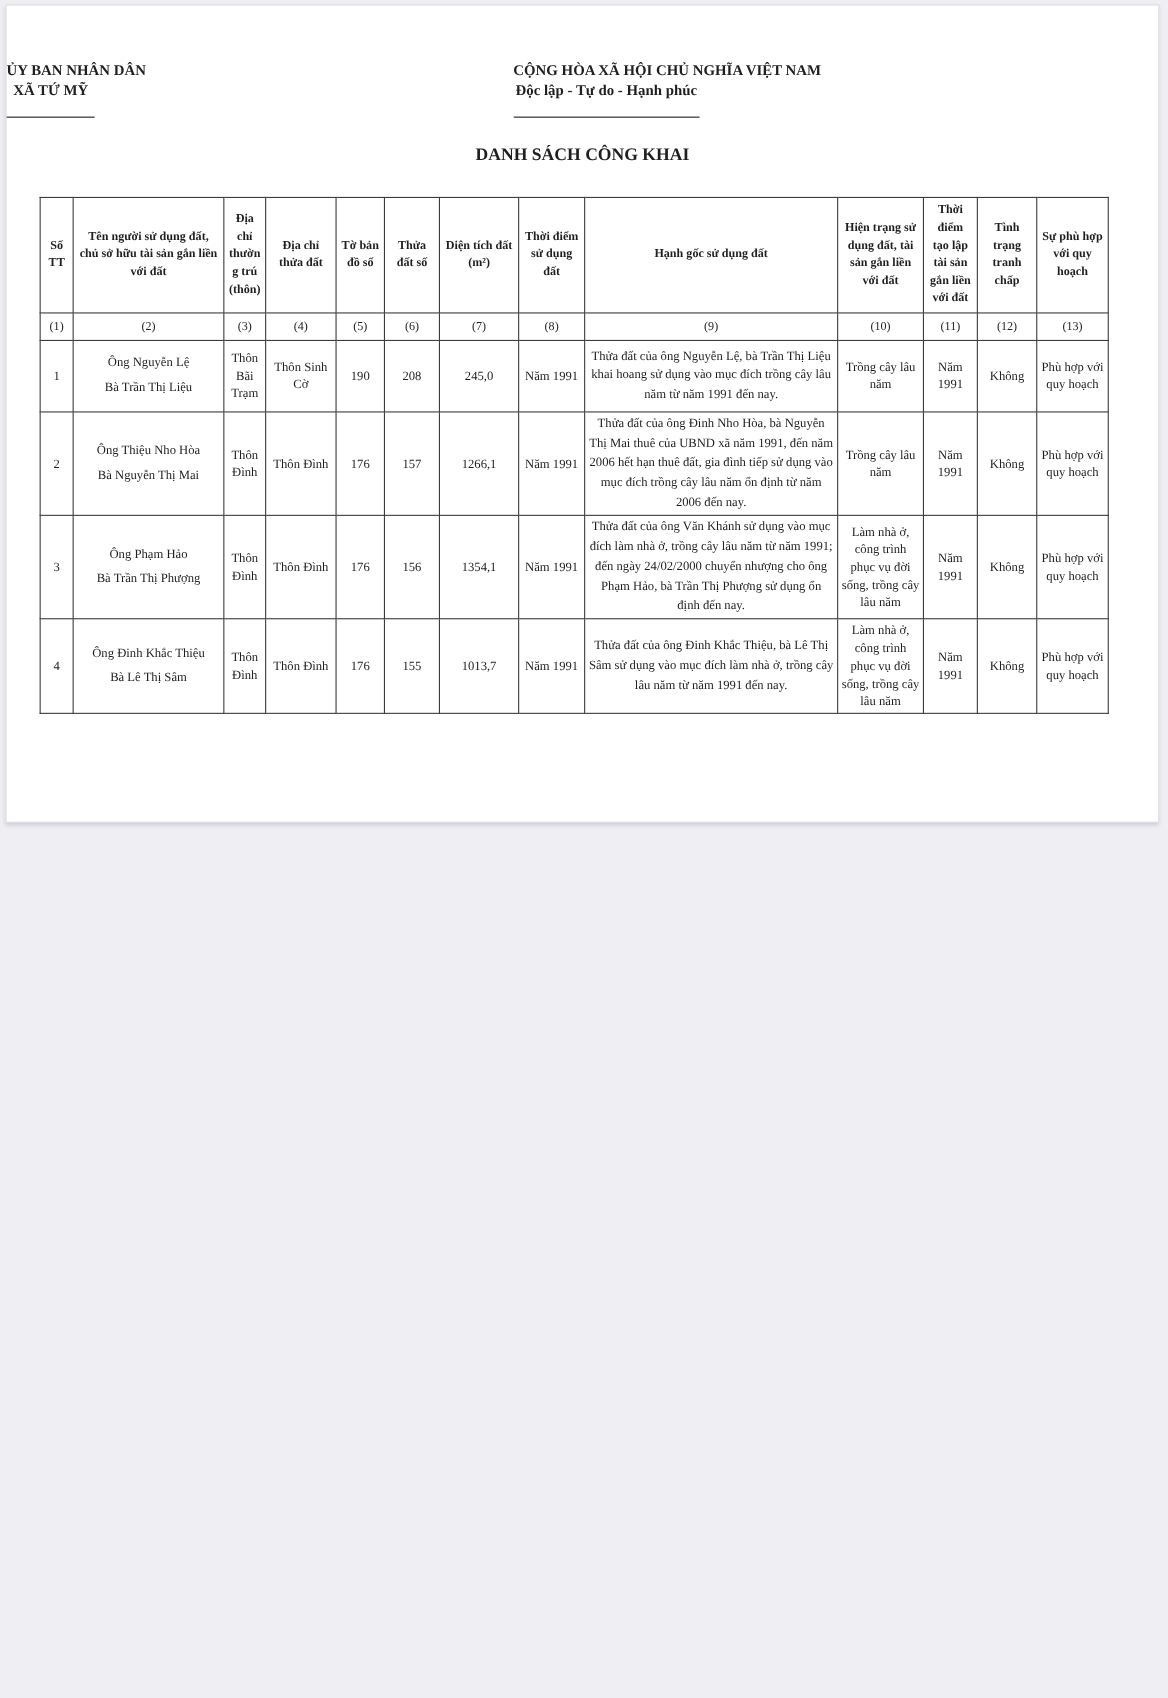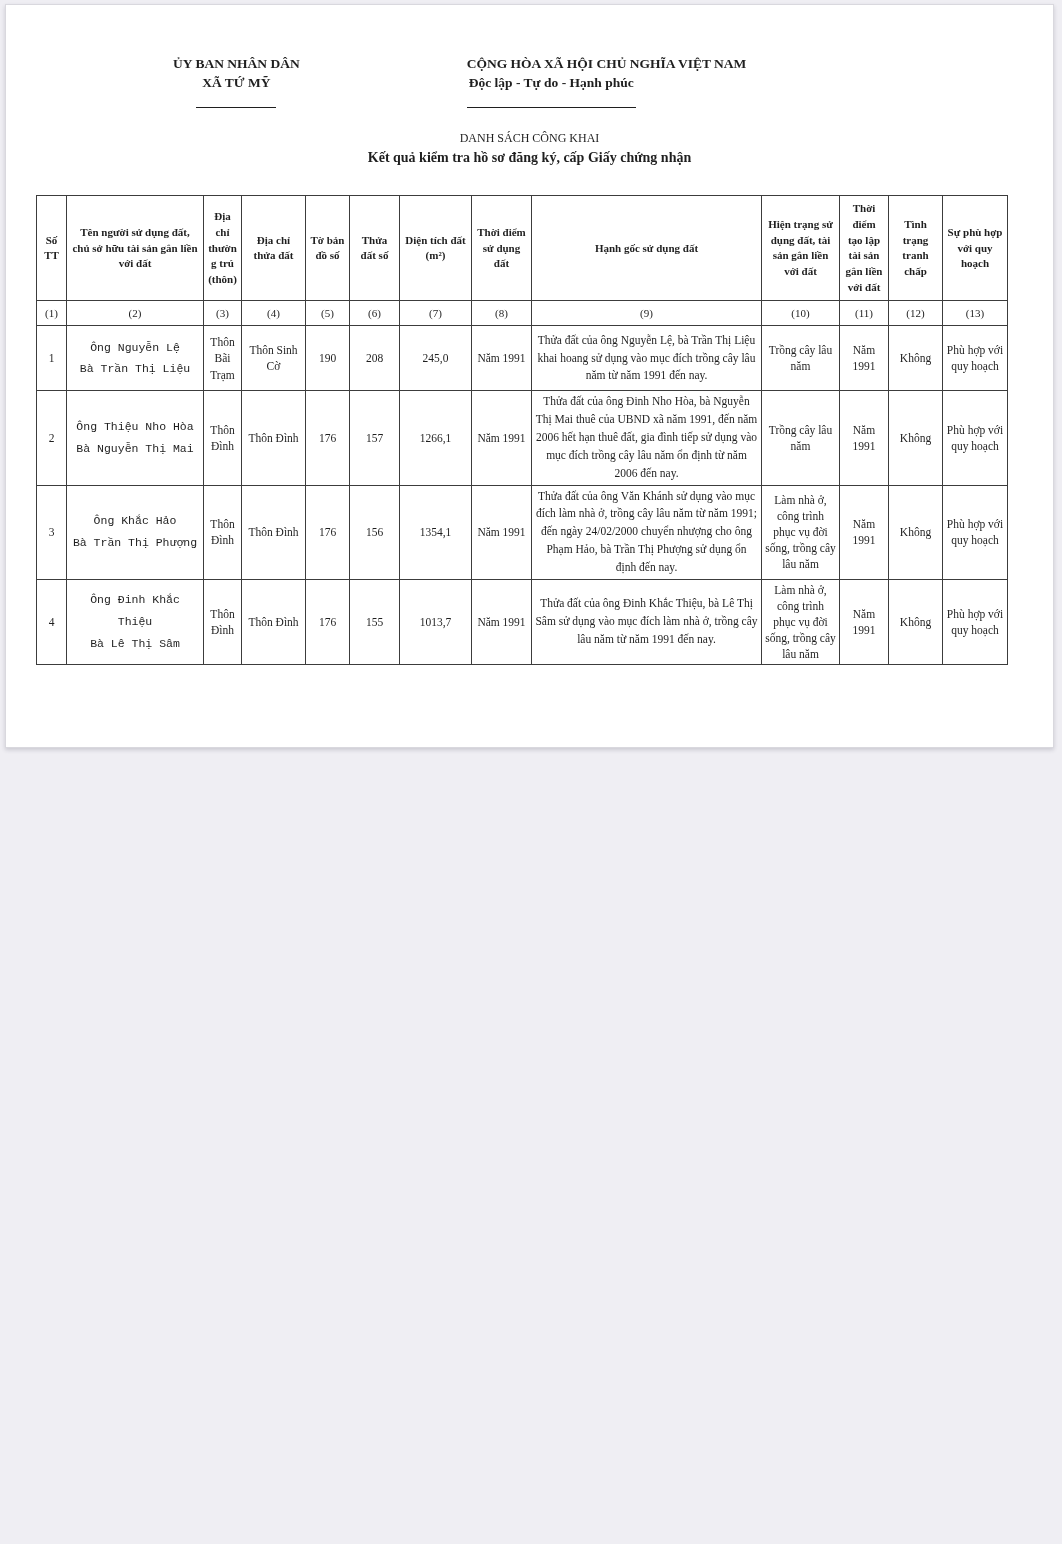--- a/index.html
+++ b/index.html
@@ -19,29 +19,29 @@
     top: 4px;
     width: 1049px;
     height: 744px;
     background: #ffffff;
     border: 1px solid #d9d8de;
     box-shadow: 0 2px 4px rgba(40,40,60,0.18);
     padding-top: 50px;
   }
   
   .letterhead { display: flex; width: 100%; }
-  .lh-left  { width: 44%; text-align: center; }
+  .lh-left  { width: 44%; }
   .lh-right { width: 56%; text-align: left; }
   .lh-line1 { font-weight: bold; font-size: 13.5px; line-height: 1.3; }
   .lh-line2 { font-weight: bold; font-size: 13.5px; line-height: 1.3; display: inline-block; padding-bottom: 16px; border-bottom: 1.5px solid #1f1f1f; }
   .lh-left .lh-line2 { padding-left: 6px; padding-right: 6px; }
   .lh-right .lh-line2 { padding-left: 2px; padding-right: 2px; }
   
   .title-block { text-align: center; margin-top: 22px; }
-  .doc-title    { font-weight: normal; font-size: 12px; line-height: 1.45; }
+  .doc-title    { font-weight: bold; font-size: 16px; line-height: 1.45; }
   .doc-subtitle { font-weight: bold; font-size: 14px;   line-height: 1.5; }
   .doc-note     { font-style: italic; font-size: 13.5px; line-height: 1.6; }
   
   table.main {
     border-collapse: collapse;
     table-layout: fixed;
     margin-left: 30px;
     margin-top: 27px;
     width: 971px;
   }
@@ -60,21 +60,21 @@
     line-height: 1.45;
     height: 105px;
     padding: 2px 4px;
   }
   tr.nums td { height: 25px; font-size: 11px; }
   tr.r1 { height: 65px; }
   tr.r2 { height: 91px; }
   tr.r3 { height: 93px; }
   tr.r4 { height: 84px; }
   td.name-cell { font-size: 12.5px; }
-  td.name-cell .nm { line-height: 1.9; font-family: Liberation Mono, monospace; }
+  td.name-cell .nm { line-height: 1.9; }
   td.origin-cell {
     text-align: justify;
     font-size: 12px;
     line-height: 1.55;
     padding: 4px 7px;
     vertical-align: middle;
     font-family: Liberation Serif, serif;
   }
   td.small-cell { font-size: 12px; line-height: 1.4; }
   td.num-val { font-size: 12px; }
@@ -90,21 +90,20 @@
       <span class="lh-line2">XÃ TỨ MỸ</span>
     </div>
     <div class="lh-right">
       <div class="lh-line1">CỘNG HÒA XÃ HỘI CHỦ NGHĨA VIỆT NAM</div>
       <span class="lh-line2">Độc lập - Tự do - Hạnh phúc</span>
     </div>
   </div>
 
   <div class="title-block">
     <div class="doc-title">DANH SÁCH CÔNG KHAI</div>
-    <div class="doc-subtitle">Kết quả kiểm tra hồ sơ đăng ký, cấp Giấy chứng nhận</div>
   </div>
 
   <table class="main">
     <colgroup>
       <col style="width:30px">
         <col style="width:137px">
         <col style="width:38px">
         <col style="width:64px">
       <col style="width:44px">
         <col style="width:50px">
@@ -184,21 +183,21 @@
         <td class="origin-cell">Thửa đất của ông Đinh Nho Hòa, bà Nguyễn Thị Mai thuê của UBND xã năm 1991, đến năm 2006 hết hạn thuê đất, gia đình tiếp sử dụng vào mục đích trồng cây lâu năm ổn định từ năm 2006 đến nay.</td>
         <td class="small-cell">Trồng cây lâu năm</td>
         <td class="small-cell">Năm 1991</td>
         <td class="small-cell">Không</td>
         <td class="small-cell">Phù hợp với quy hoạch</td>
       </tr>
 
       <tr class="r3">
         <td class="num-val">3</td>
         <td class="name-cell">
-          <div class="nm">Ông Khắc Hảo</div>
+          <div class="nm">Ông Phạm Hảo</div>
           <div class="nm">Bà Trần Thị Phượng</div>
         </td>
         <td class="small-cell">Thôn Đình</td>
         <td class="small-cell">Thôn Đình</td>
         <td class="num-val">176</td>
         <td class="num-val">156</td>
         <td class="num-val">1354,1</td>
         <td class="small-cell">Năm 1991</td>
         <td class="origin-cell">Thửa đất của ông Văn Khánh sử dụng vào mục đích làm nhà ở, trồng cây lâu năm từ năm 1991; đến ngày 24/02/2000 chuyển nhượng cho ông Phạm Hảo, bà Trần Thị Phượng sử dụng ổn định đến nay.</td>
         <td class="small-cell">Làm nhà ở, công trình phục vụ đời sống, trồng cây lâu năm</td>

